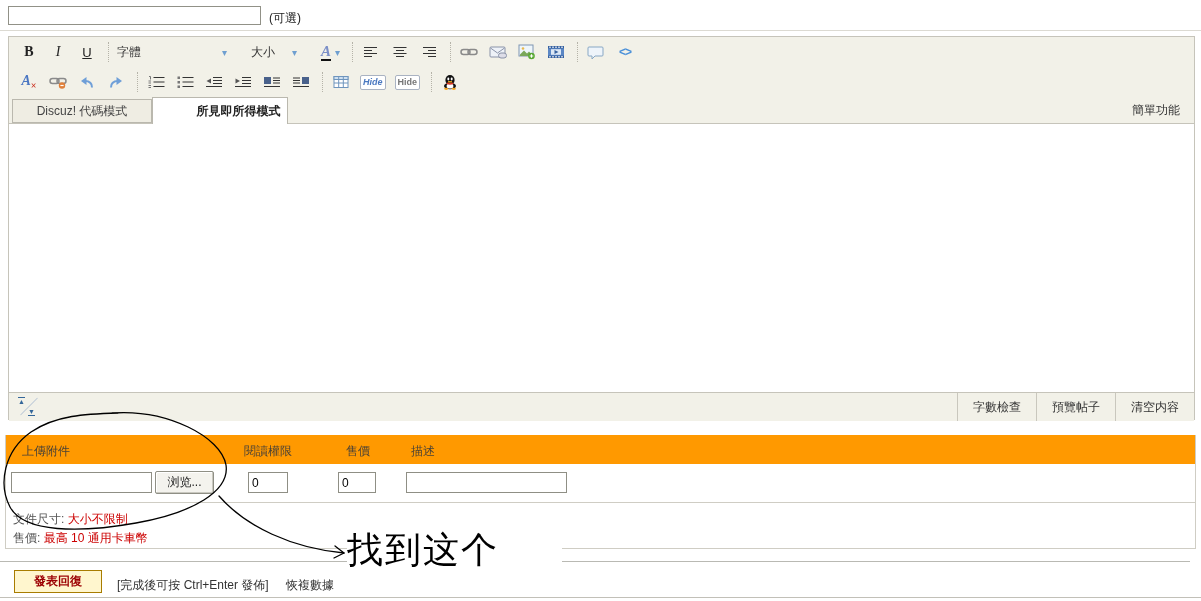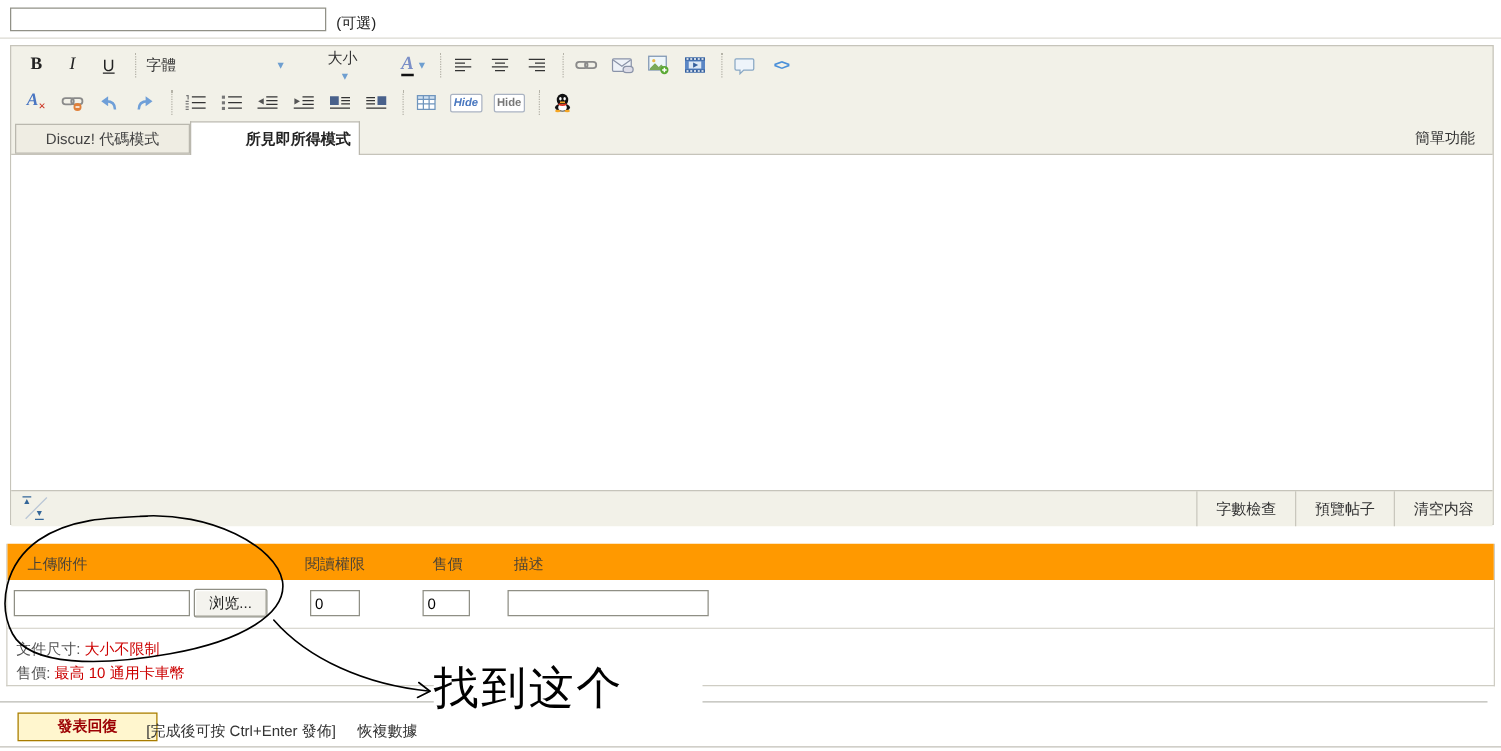--- a/index.html
+++ b/index.html
@@ -17,21 +17,21 @@
   .tbrow{height:30px;display:flex;align-items:center;padding-left:10px;}
   .tbtn{display:inline-flex;align-items:center;justify-content:center;min-width:20px;height:21px;
         margin-right:9px;cursor:pointer;}
   .tbtn.txtb{font-family:"Liberation Serif",serif;font-weight:bold;font-size:14px;color:#222;}
   .tbtn.txti{font-family:"Liberation Serif",serif;font-style:italic;font-size:14px;color:#222;}
   .tbtn.txtu{font-size:13px;text-decoration:underline;color:#222;}
   .tsep{border-left:1px dotted #b5b3a8;height:20px;margin:0 8px 0 2px;}
   .dd{display:inline-flex;align-items:center;justify-content:space-between;margin-right:10px;cursor:pointer;}
   .dd .caret{color:#6f9fd0;font-size:10px;margin-left:4px;}
   .dd.font{width:110px;align-items:center;}
-  .dd.size{width:46px;margin-left:14px;flex-direction:column;}
+  .dd.size{width:46px;margin-left:14px;}
   .dd.colr{margin-left:14px;}
   .colorA{font-family:"Liberation Serif",serif;font-weight:bold;font-style:italic;font-size:15px;
         color:#7b8fc7;border-bottom:2px solid #111;line-height:15px;}
   .ax{font-family:"Liberation Serif",serif;font-weight:bold;font-style:italic;font-size:14px;color:#4a76c2;}
   .ax .cross{color:#cc3322;font-size:10px;font-style:normal;vertical-align:sub;}
   .codeg{color:#4a90d9;font-weight:bold;font-size:12px;letter-spacing:-1px;}
   .doc-tag{display:inline-block;border:1px solid #aab3c2;background:#fff;border-radius:2px;
         padding:2px 2px;font-size:9px;font-weight:bold;line-height:9px;}
   .doc-tag.free{color:#4a78c0;font-style:italic;}
   .doc-tag.hide{color:#777;}
@@ -69,21 +69,21 @@
         background:#f4f3ee;border:1px solid #8f8f85;border-radius:2px;font-size:12px;color:#222;
         box-shadow:inset -1px -1px 0 #c9c8c0, inset 1px 1px 0 #ffffff;cursor:pointer;
         font-family:"Liberation Sans",sans-serif;}
   #perm-input{left:242px;width:40px;}
   #price-input{left:332px;width:38px;}
   #desc-input{left:400px;width:161px;}
   #attach-info{border-top:1px solid #cfcdc4;padding:7px 0 0 7px;line-height:19px;color:#555;}
   .redv{color:#cc0000;}
   #sep2{top:561px;width:1190px;background:#b9b9b3;}
   
-  #submit-btn{position:absolute;left:14px;top:570px;width:112px;height:23px;box-sizing:border-box;
+  #submit-btn{position:absolute;left:14px;top:570px;width:88px;height:23px;box-sizing:border-box;
         background:#fff6ce;border:1px solid #a87c00;color:#9c0003;font-weight:bold;font-size:12px;
         cursor:pointer;font-family:"Liberation Sans",sans-serif;}
   #ctrl-hint{position:absolute;left:117px;top:577px;color:#333;}
   #restore-link{position:absolute;left:286px;top:577px;color:#333;cursor:pointer;}
   #bottomline{top:597px;width:1201px;background:#c2c0b8;}
   
   #anno-text{position:absolute;left:347px;top:528px;width:215px;height:45px;background:#fff;
         font-family:"Liberation Serif",serif;font-size:36px;line-height:45px;color:#000;
         letter-spacing:2px;z-index:5;}
   #anno-svg{position:absolute;left:0;top:0;width:1201px;height:601px;z-index:6;pointer-events:none;}

